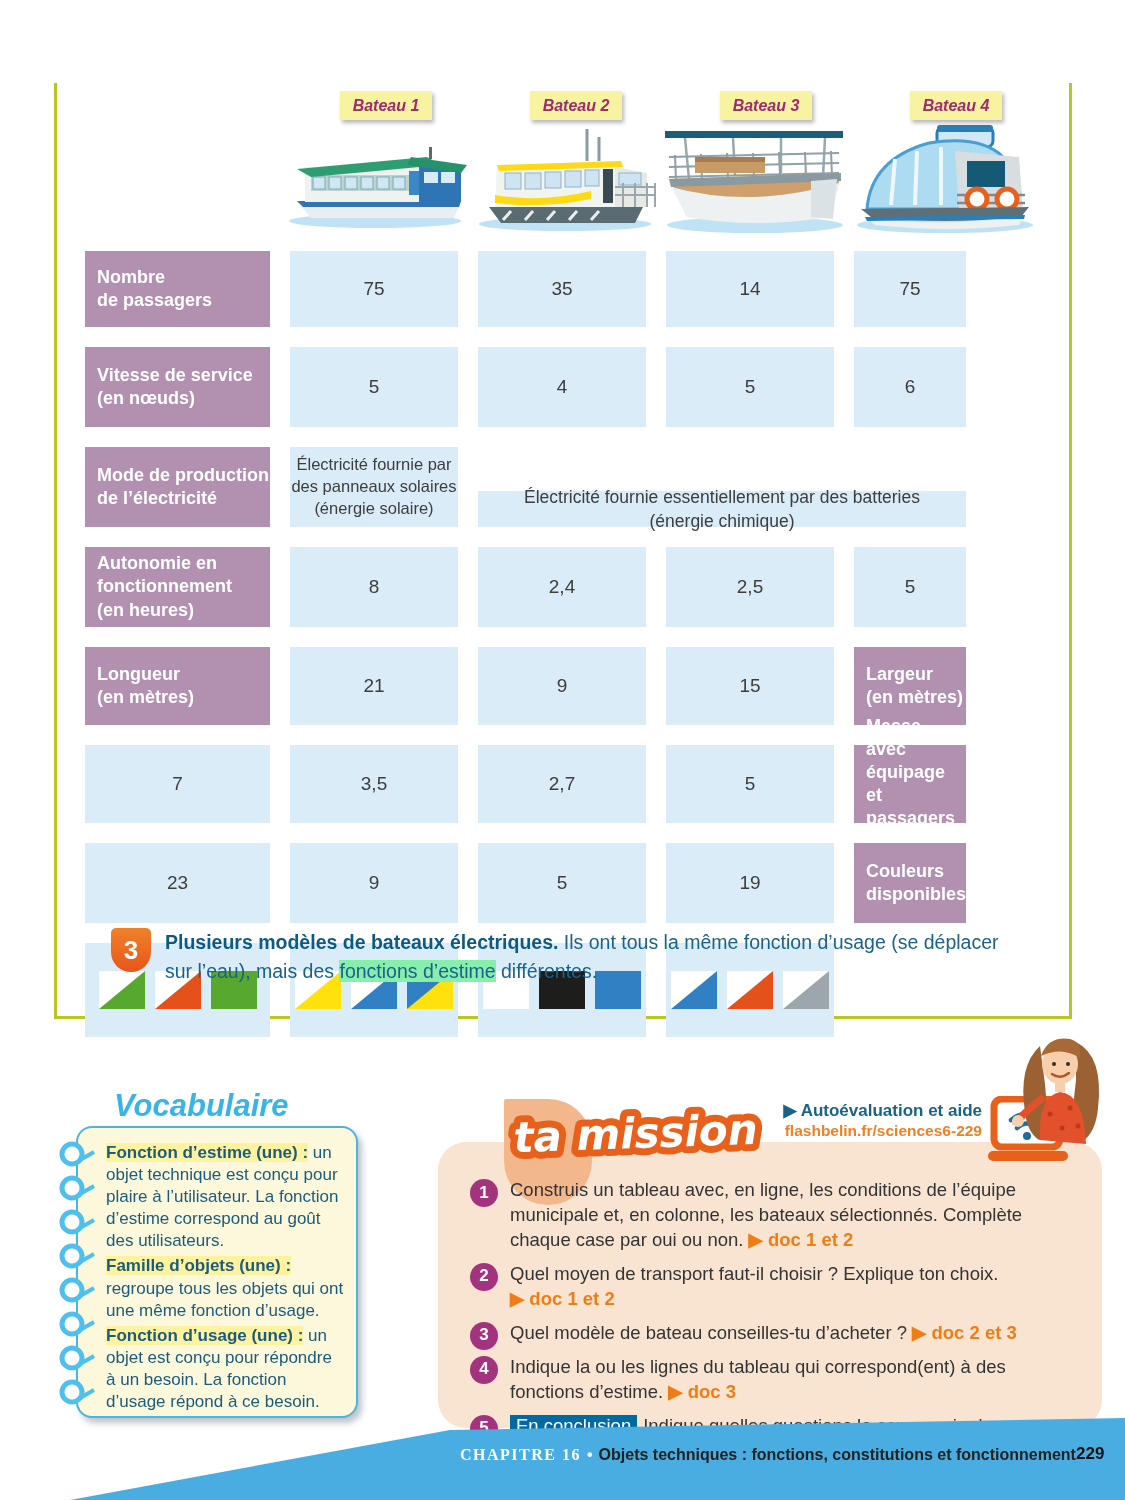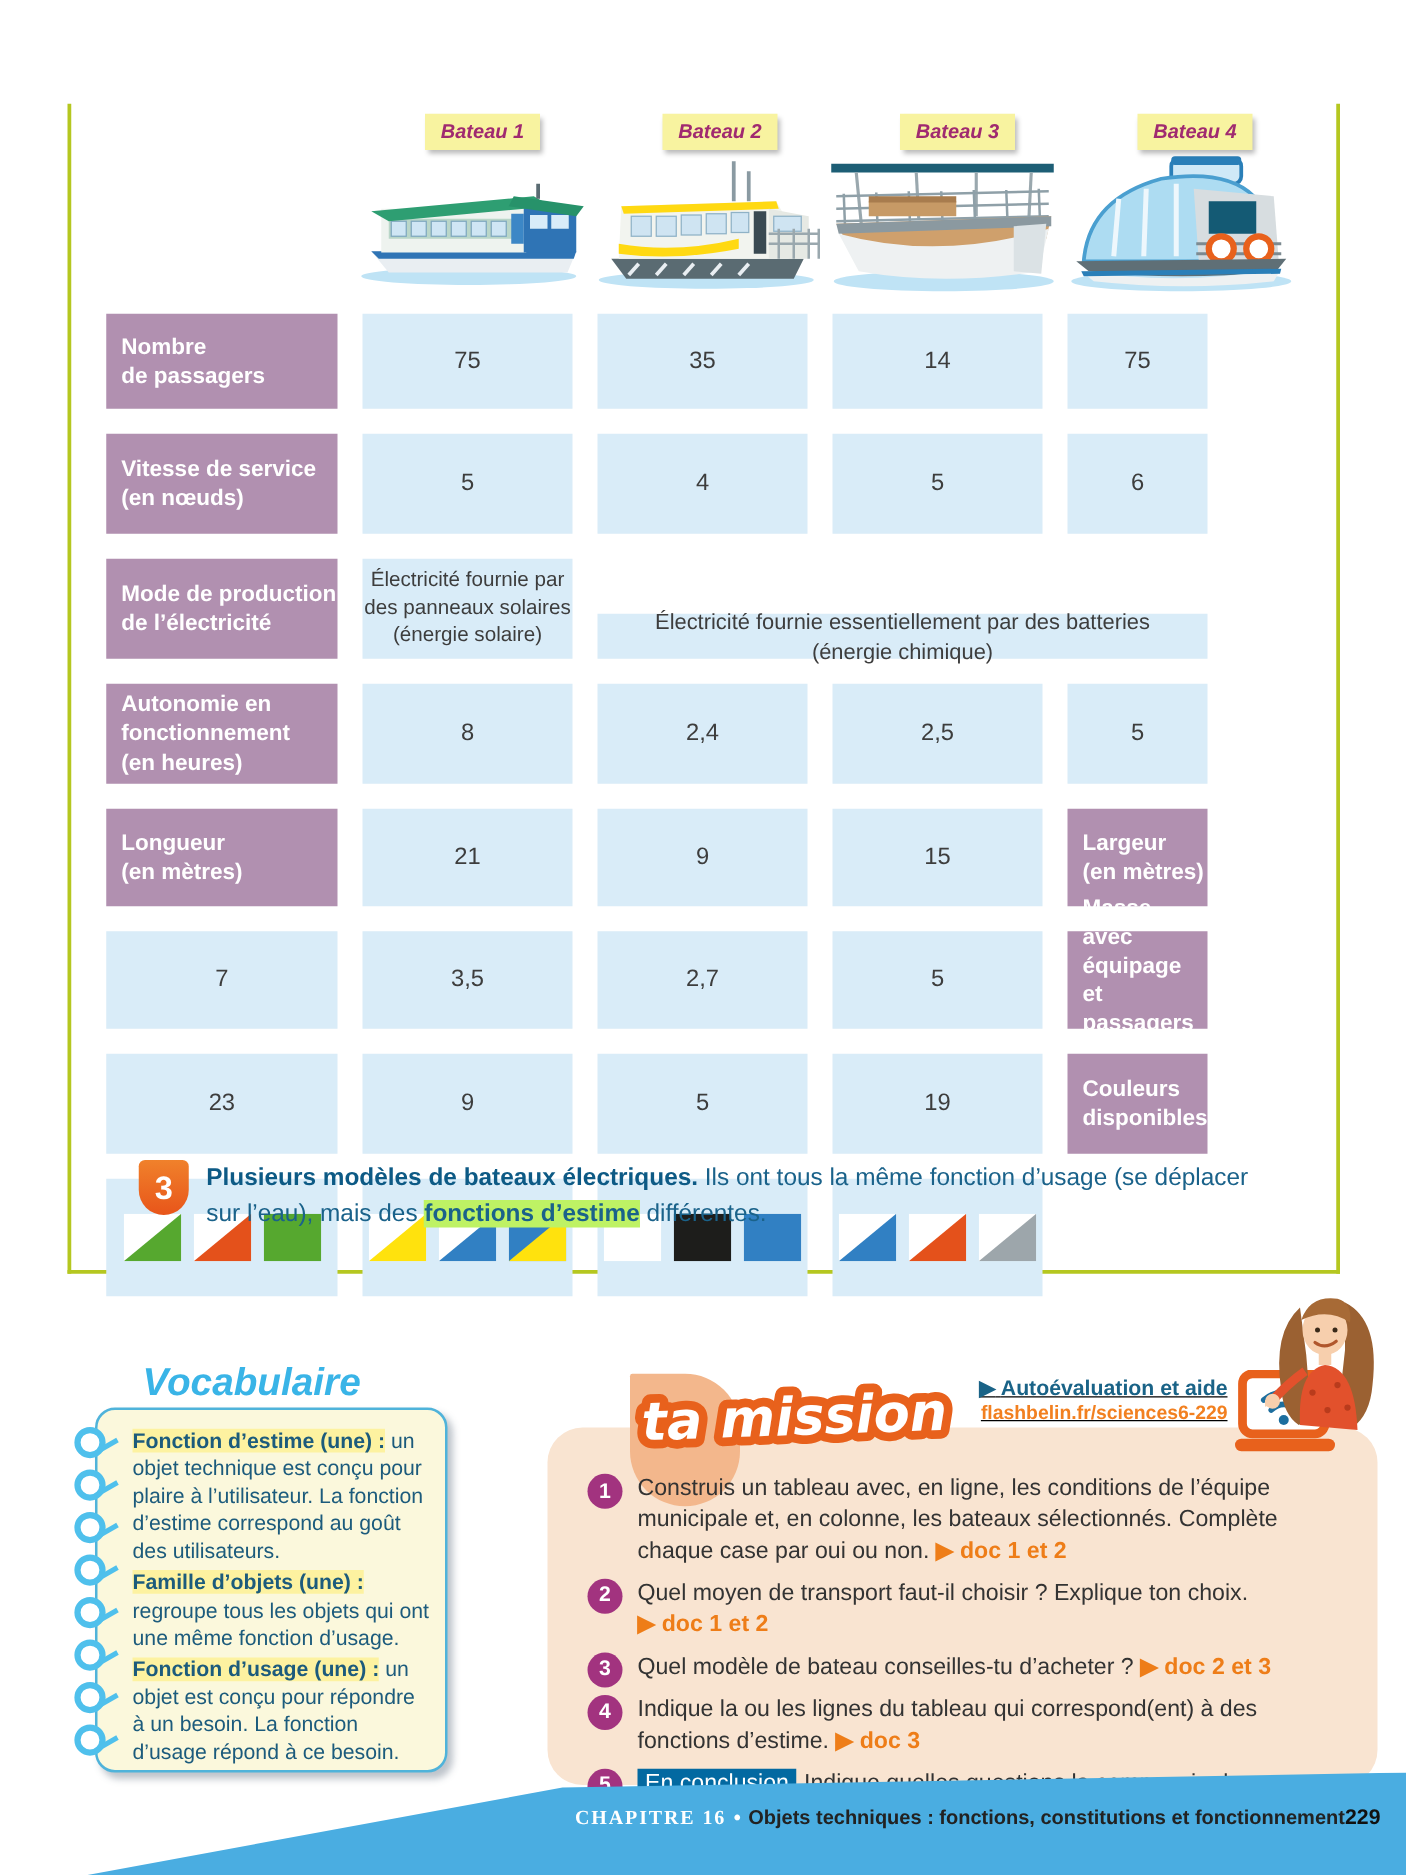--- a/index.html
+++ b/index.html
@@ -26,39 +26,39 @@
   .cell.small{font-size:16.5px;line-height:1.32;}
   .cell.merged{grid-column:3/6;font-size:17.5px;line-height:1.4;margin-top:44px;}
   .swatch{margin:0 5px;display:block;}
 
   
   .note{position:absolute;left:22px;top:845px;width:944px;color:#1a628a;font-size:19.5px;line-height:1.5;}
   .badge3{float:left;width:40px;height:44px;margin:0 14px 4px 32px;
     background:linear-gradient(#f0812b,#e8551a);border-radius:5px 5px 20px 20px;
     color:#fff;font-weight:bold;font-size:26px;display:flex;align-items:center;justify-content:center;}
   .note b{color:#0d5a85;}
-  .hl{background:#bef264;font-weight:bold;}
+  .hl{background:#86efac;font-weight:normal;}
 
   
   .vocab-title{position:absolute;left:114px;top:1088px;color:#39b4e7;font-size:31px;
     font-style:italic;font-weight:bold;}
   .vocab-box{position:absolute;left:76px;top:1126px;width:282px;height:292px;background:#fbf8dc;
     border:2px solid #4fb3da;border-radius:16px;box-shadow:4px 5px 6px rgba(110,125,140,.45);
     padding:14px 12px 0 28px;box-sizing:border-box;}
   .vocab-box p{margin:0 0 3px 0;font-size:17px;line-height:1.3;color:#1c5b7c;}
   .vterm{font-weight:bold;background:#fdf2a0;}
   .spirals{position:absolute;left:50px;top:1138px;z-index:3;}
 
   
   .mission-panel{position:absolute;left:438px;top:1142px;width:664px;height:286px;
     background:#f9e4d1;border-radius:28px;}
   .leaf{position:absolute;left:504px;top:1099px;width:88px;height:106px;background:#f3b78c;
     border-radius:2px 46px 46px 46px;}
   .logo-wrap{position:absolute;left:500px;top:1096px;width:280px;height:78px;}
-  .autoeval{position:absolute;left:742px;top:1100px;width:240px;text-align:right;line-height:1.25;text-decoration:underline;}
+  .autoeval{position:absolute;left:742px;top:1100px;width:240px;text-align:right;line-height:1.25;}
   .ae1{color:#1a6387;font-weight:bold;font-size:17px;}
   .ae2{color:#f28020;font-weight:bold;font-size:15.5px;}
   .laptop{position:absolute;left:988px;top:1096px;}
   .girl{position:absolute;left:1012px;top:1028px;}
 
   .mission-list{position:absolute;left:470px;top:1178px;width:600px;}
   .mitem{position:relative;padding-left:40px;margin-bottom:9px;font-size:18.5px;color:#333;line-height:1.35;}
   .mnum{position:absolute;left:0;top:1px;width:28px;height:28px;border-radius:50%;background:#a2337f;
     color:#fff;font-weight:bold;font-size:17px;display:flex;align-items:center;justify-content:center;}
   .doc{color:#ee7d18;font-weight:bold;white-space:nowrap;}

